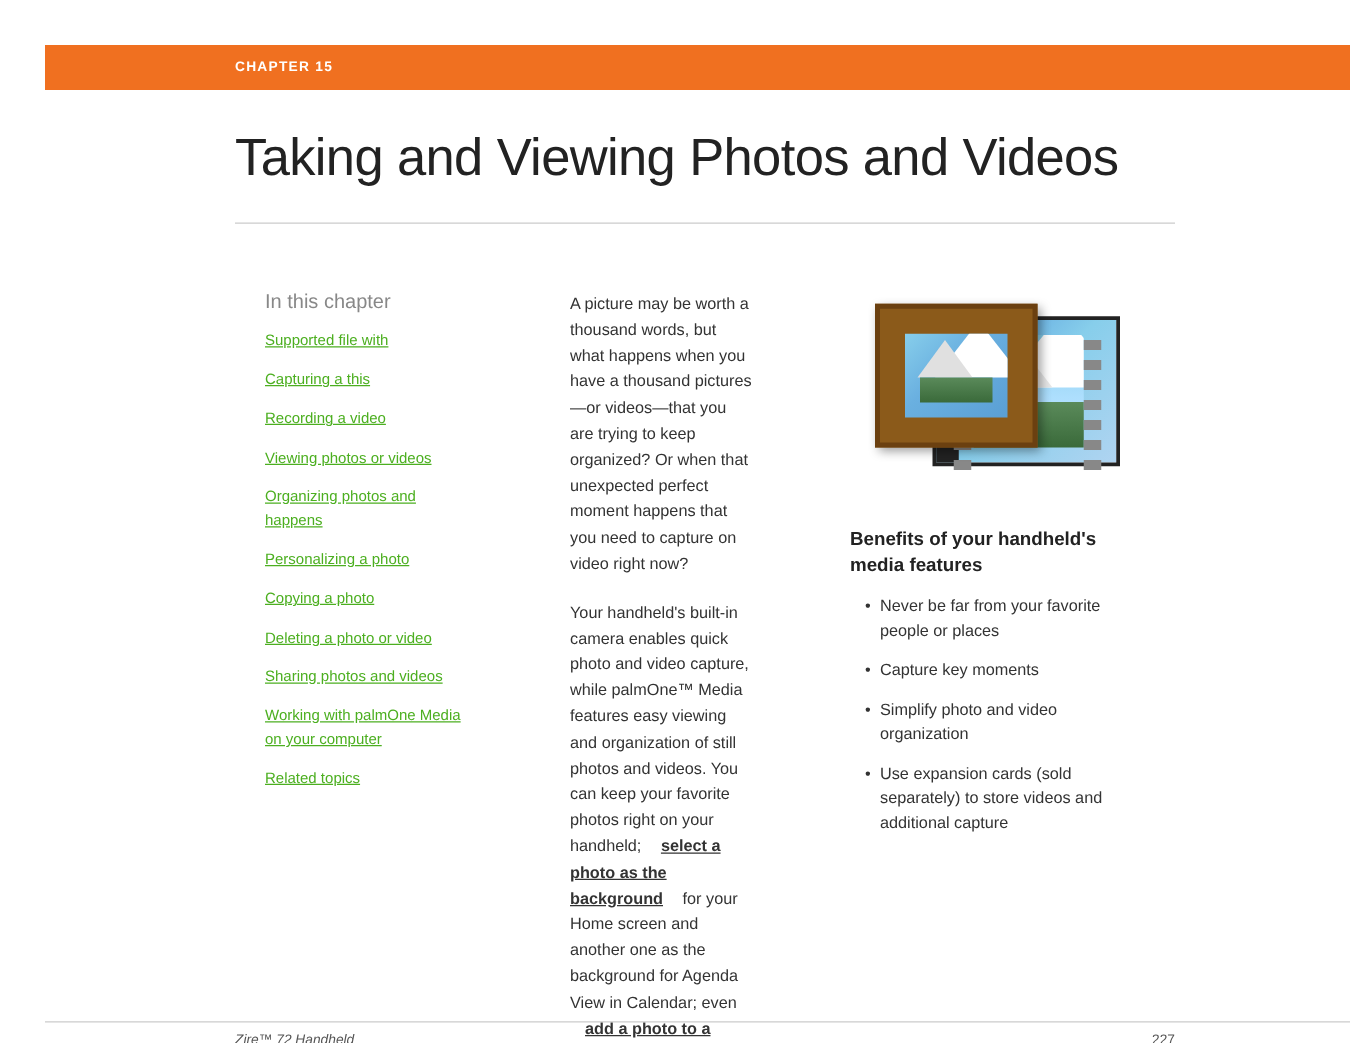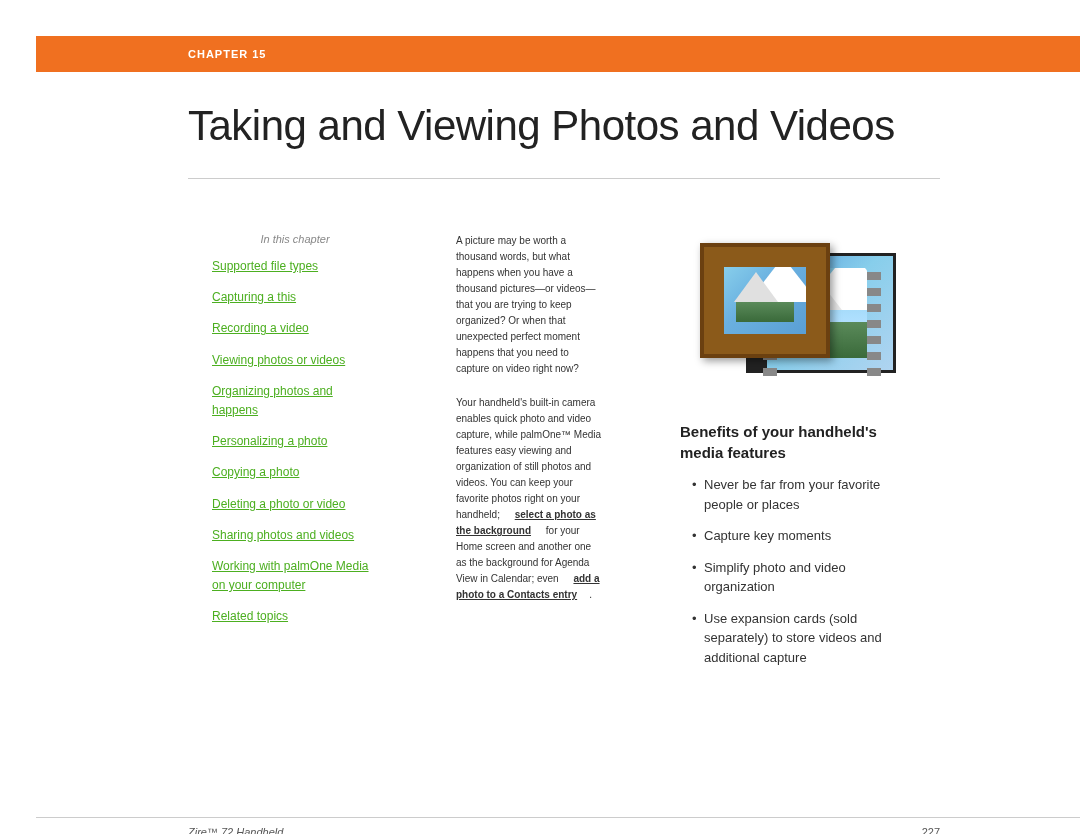--- a/index.html
+++ b/index.html
@@ -54,44 +54,42 @@
     }
 
     
     .left-col {
       width: 190px;
       flex-shrink: 0;
     }
 
     .in-chapter-label {
       color: #888;
-      font-size: 11px;
-      font-style: italic;
+      font-size: 16px;
       margin-bottom: 12px;
-      text-align: center;
     }
 
     .toc-link {
       display: block;
       color: #4CAF20;
       font-size: 12px;
       text-decoration: underline;
       line-height: 1.6;
       cursor: pointer;
       margin-bottom: 2px;
     }
 
     
     .mid-col {
       flex: 1;
       min-width: 0;
     }
 
     .mid-col p {
-      font-size: 10px;
+      font-size: 13px;
       color: #333;
       line-height: 1.6;
       margin-bottom: 18px;
     }
 
     .bold-underline {
       font-weight: bold;
       text-decoration: underline;
     }
 
@@ -318,21 +316,21 @@
   <span class="chapter-label">CHAPTER 15</span>
 </div>
 
 <div class="main-content">
   <h1 class="page-title">Taking and Viewing Photos and Videos</h1>
 
   <div class="content-columns">
 
     <div class="left-col">
       <div class="in-chapter-label">In this chapter</div>
-      <a class="toc-link">Supported file types</a>
+      <a class="toc-link">Supported file with</a>
       <a class="toc-link">Capturing a this</a>
       <a class="toc-link">Recording a video</a>
       <a class="toc-link">Viewing photos or videos</a>
       <a class="toc-link">Organizing photos and happens</a>
       <a class="toc-link">Personalizing a photo</a>
       <a class="toc-link">Copying a photo</a>
       <a class="toc-link">Deleting a photo or video</a>
       <a class="toc-link">Sharing photos and videos</a>
       <a class="toc-link">Working with palmOne Media on your computer</a>
       <a class="toc-link">Related topics</a>

